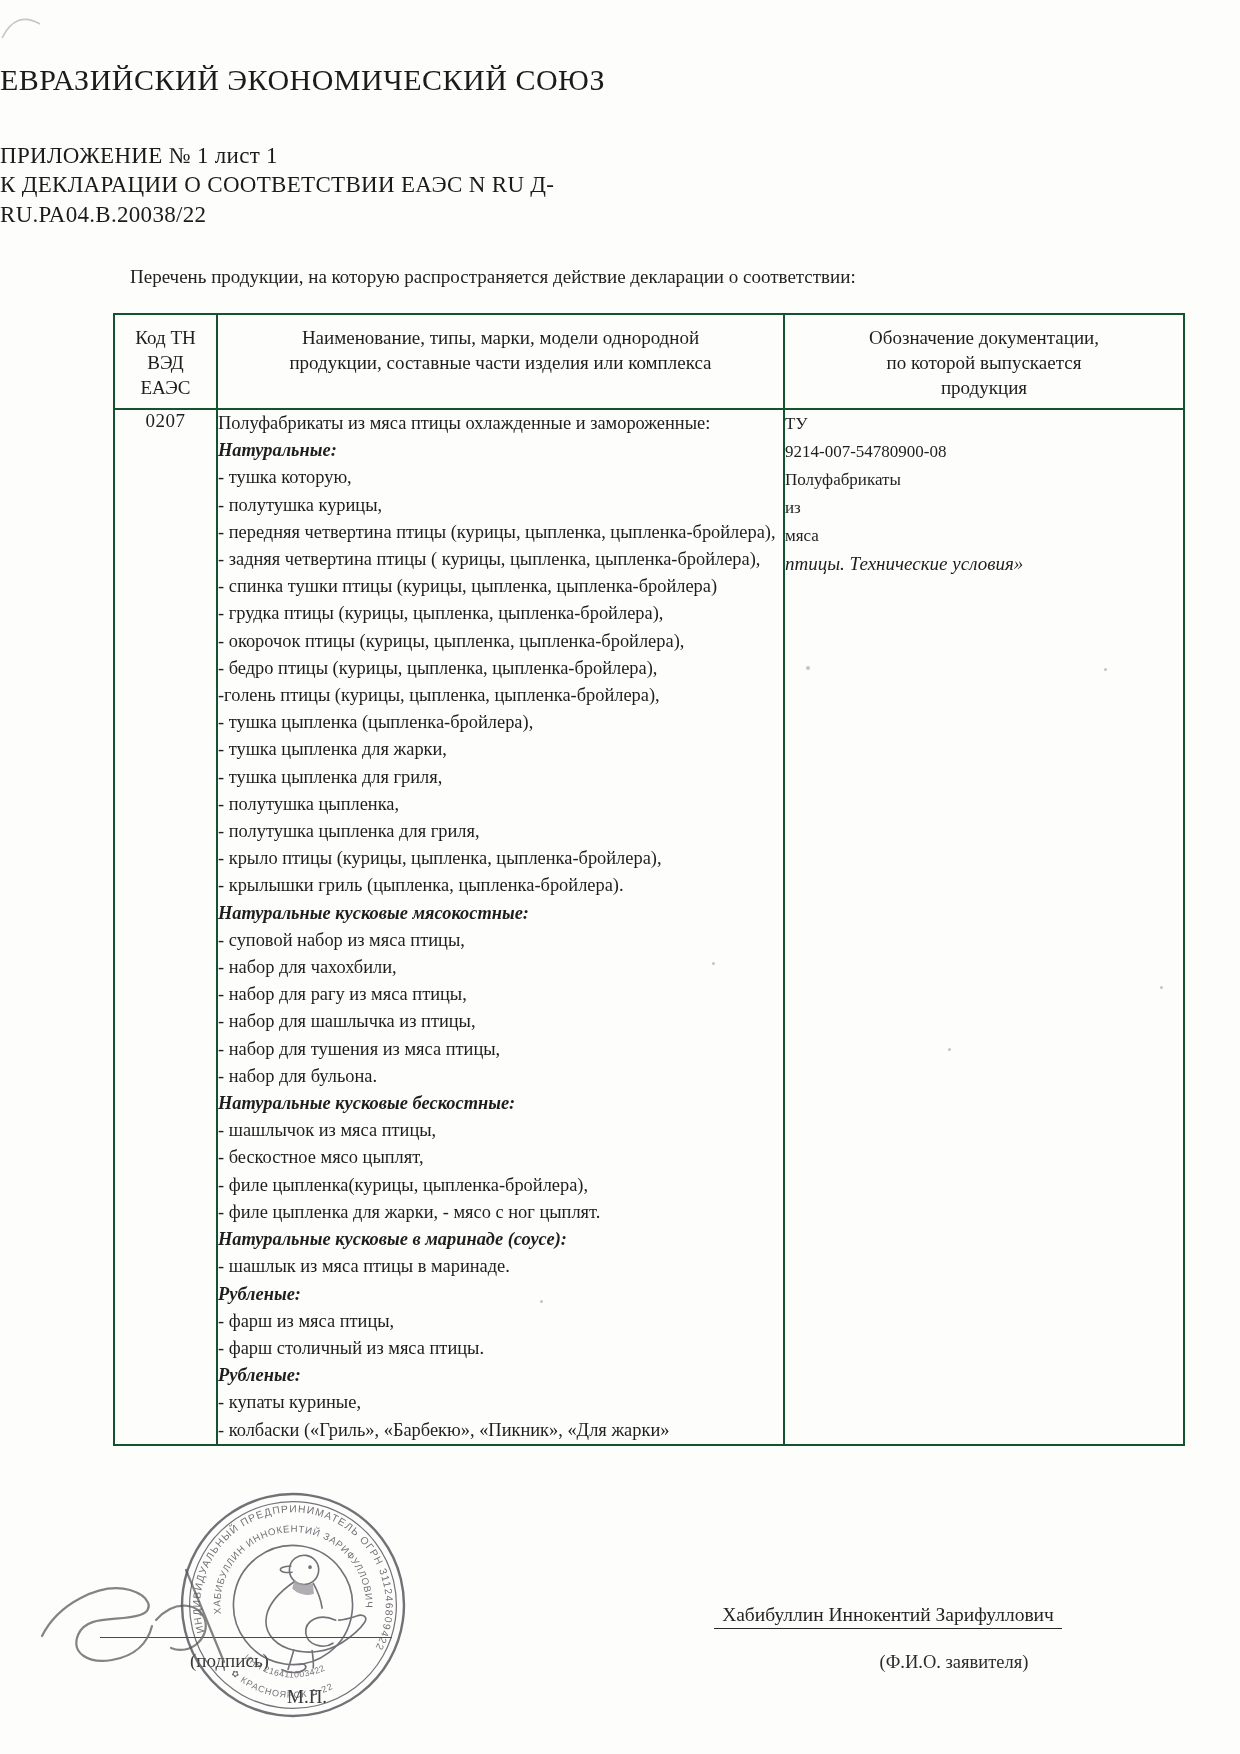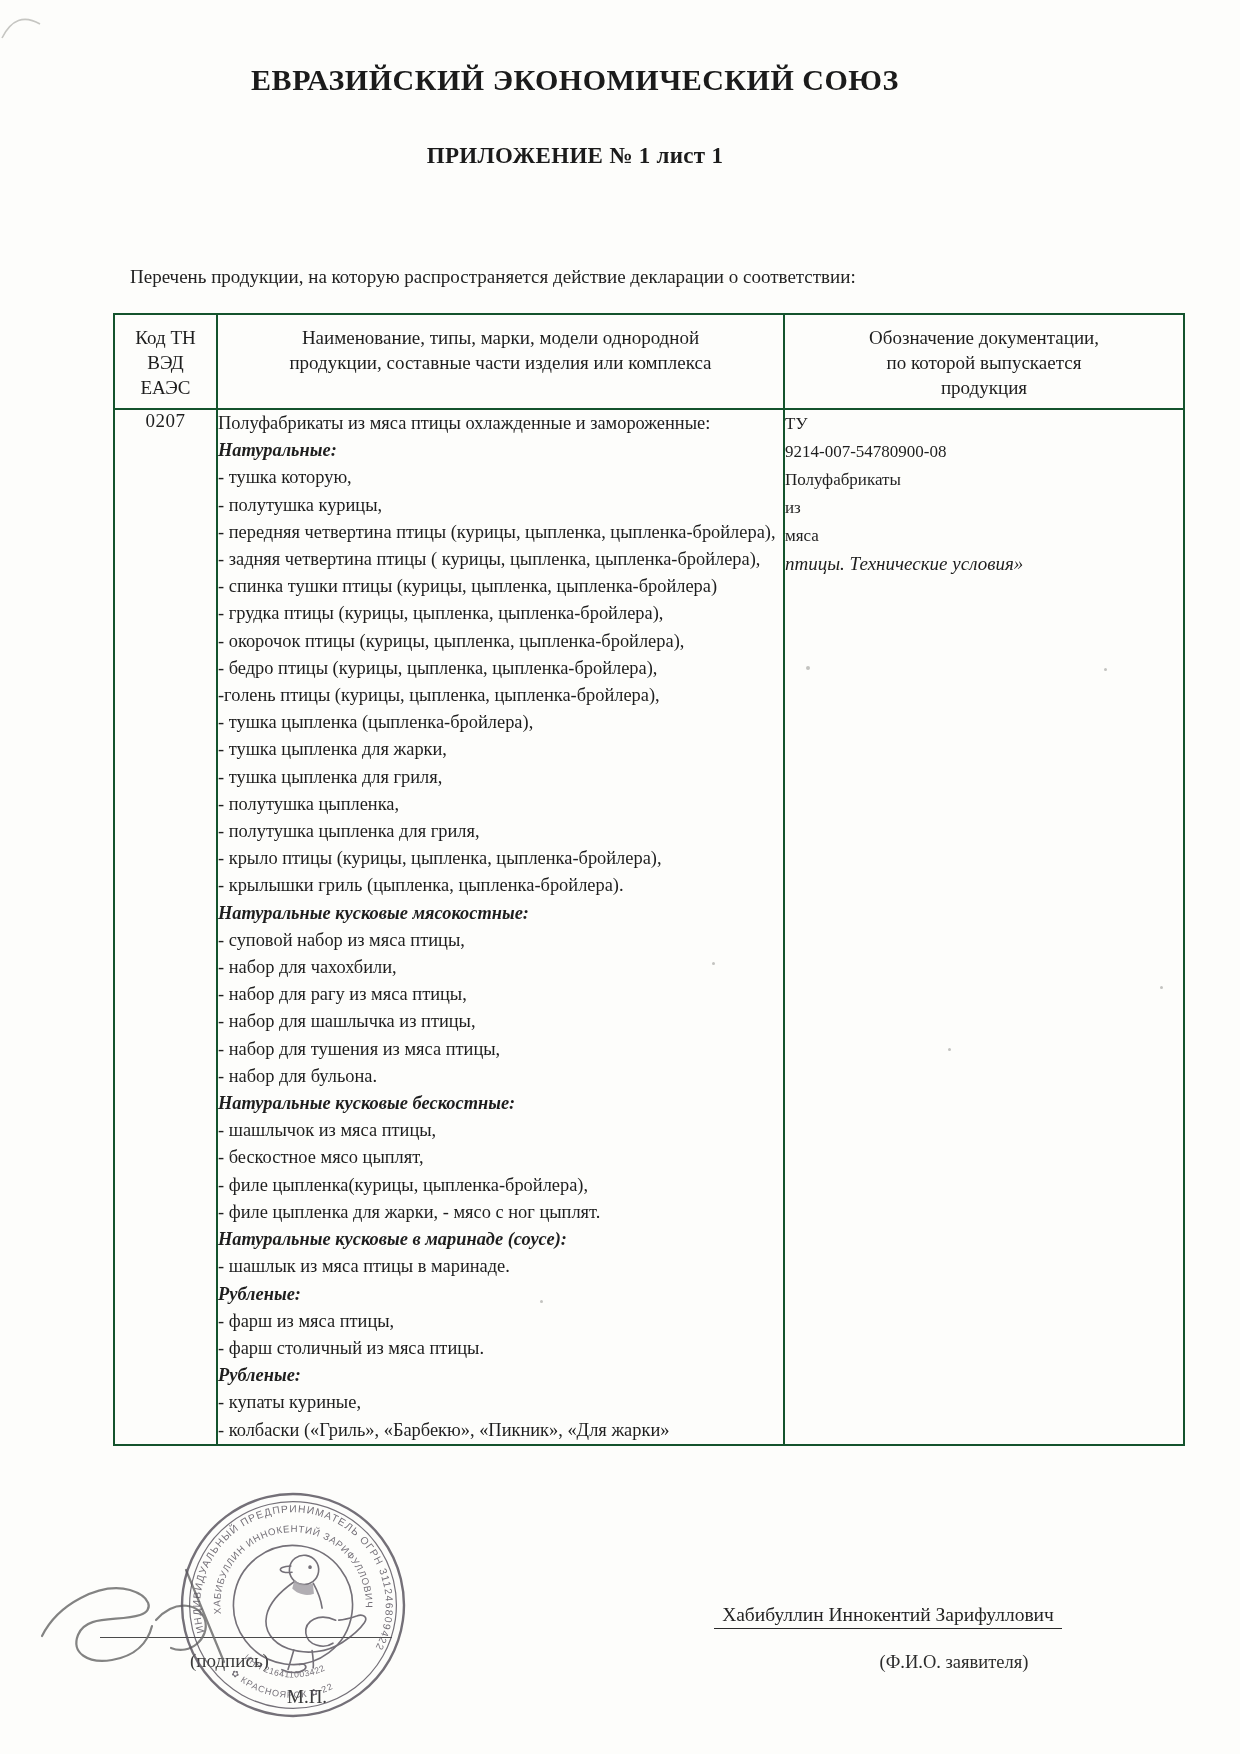--- a/index.html
+++ b/index.html
@@ -3,21 +3,21 @@
 <meta charset="utf-8">
 <style>
   html,body{margin:0;padding:0;background:#e8e8e8;}
   .page{
     position:relative; width:1240px; height:1754px; margin:0 auto;
     background:#fdfdfb; overflow:hidden;
     font-family:"Liberation Serif", serif; color:#1e1e1e;
   }
   .abs{position:absolute;}
   
-  .hline{left:0; width:1150px; text-align:center; font-weight:bold; color:#1b1b1b;}
+  .hline{left:0; width:1150px; text-align:left; font-weight:normal; color:#1b1b1b;}
   .h-big{font-size:30px; letter-spacing:0.5px;}
   .h-mid{font-size:23px; letter-spacing:0.3px;}
   
   .intro{left:130px; top:266px; font-size:19px; color:#222;}
   
   table.tbl{
     position:absolute; left:113px; top:313px;
     border-collapse:collapse; table-layout:fixed; width:1072px;
     font-size:19px; color:#1e1e1e;
   }
@@ -49,20 +49,22 @@
   .sigsvg{left:28px; top:1558px;}
   .corner{left:0; top:4px;}
 </style>
 </head>
 <body>
 
 <div class="page">
 
   <div class="abs hline h-big" style="top:63px">ЕВРАЗИЙСКИЙ ЭКОНОМИЧЕСКИЙ СОЮЗ</div>
   <div class="abs hline h-mid" style="top:143px">ПРИЛОЖЕНИЕ № 1 лист 1</div>
+  <div class="abs hline h-mid" style="top:172px">К ДЕКЛАРАЦИИ О СООТВЕТСТВИИ ЕАЭС N RU Д-</div>
+  <div class="abs hline h-mid" style="top:202px">RU.РА04.В.20038/22</div>
 
   <div class="abs intro">Перечень продукции, на которую распространяется действие декларации о соответствии:</div>
 
   <table class="tbl">
     <colgroup>
         <col style="width:103px">
         <col style="width:567px">
         <col style="width:400px">
       </colgroup>
     <thead>

